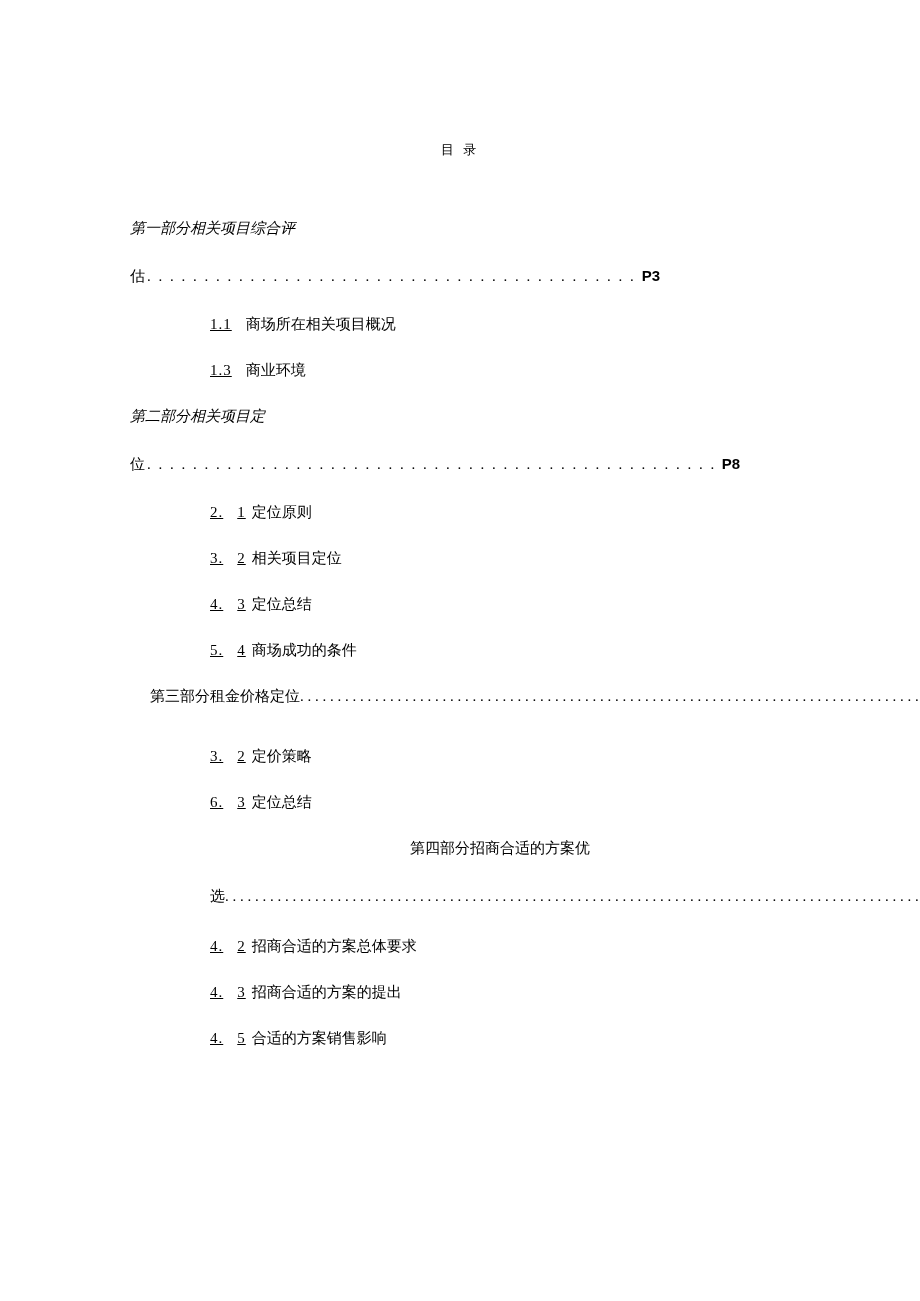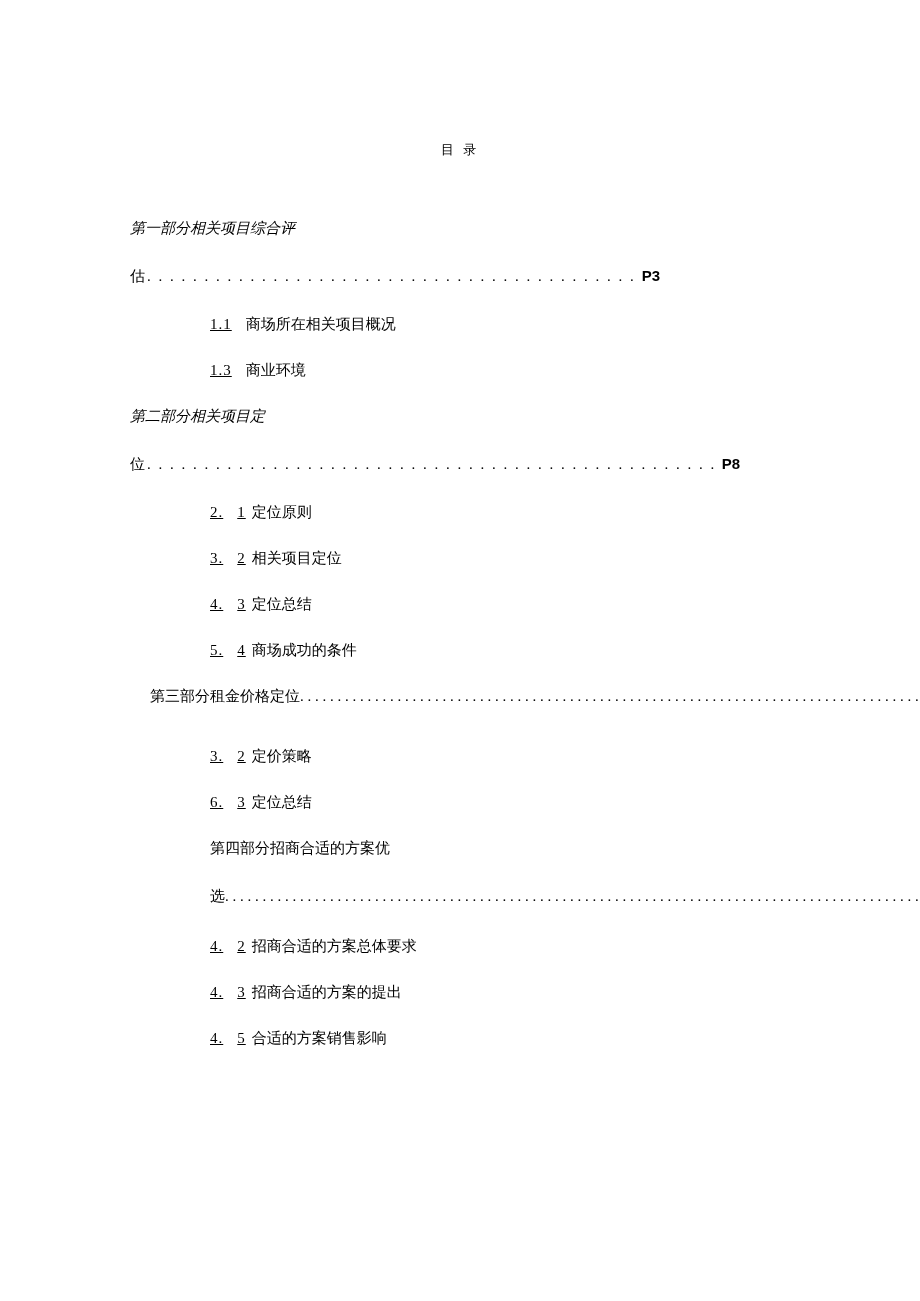--- a/index.html
+++ b/index.html
@@ -66,20 +66,21 @@
     width: 6px;
   }
   .part3-row {
     display: flex;
     align-items: flex-end;
     white-space: nowrap;
     margin: 10px 0 36px 0;
     padding-left: 20px;
   }
   .part4-title {
+    text-align: center;
     margin: 6px 0 24px 0;
     padding-left: 80px;
   }
   .part4-leader {
     display: flex;
     align-items: baseline;
     white-space: nowrap;
     margin-bottom: 26px;
     padding-left: 80px;
   }

